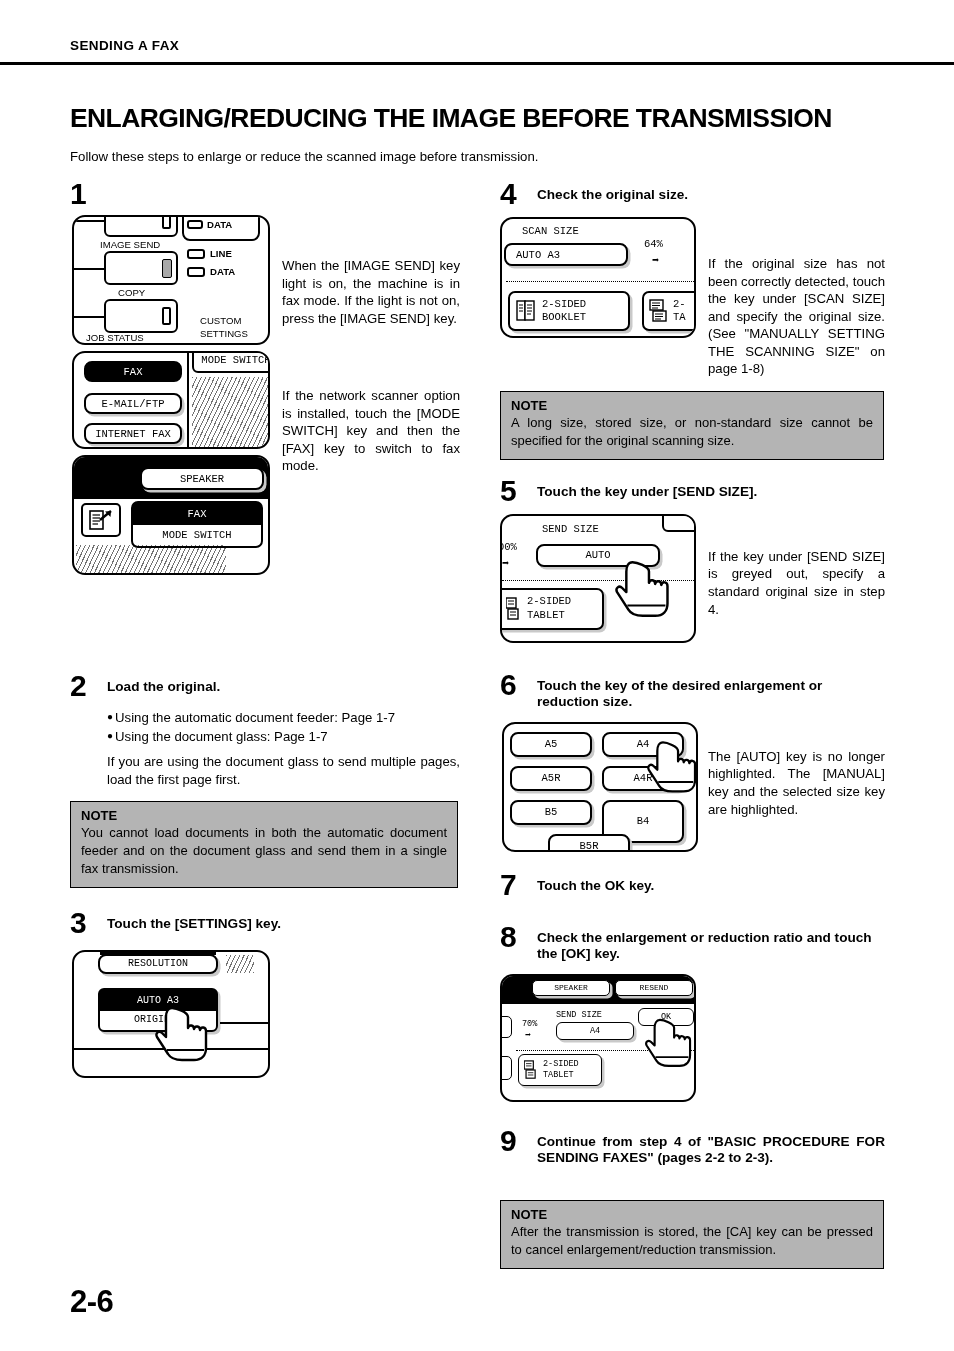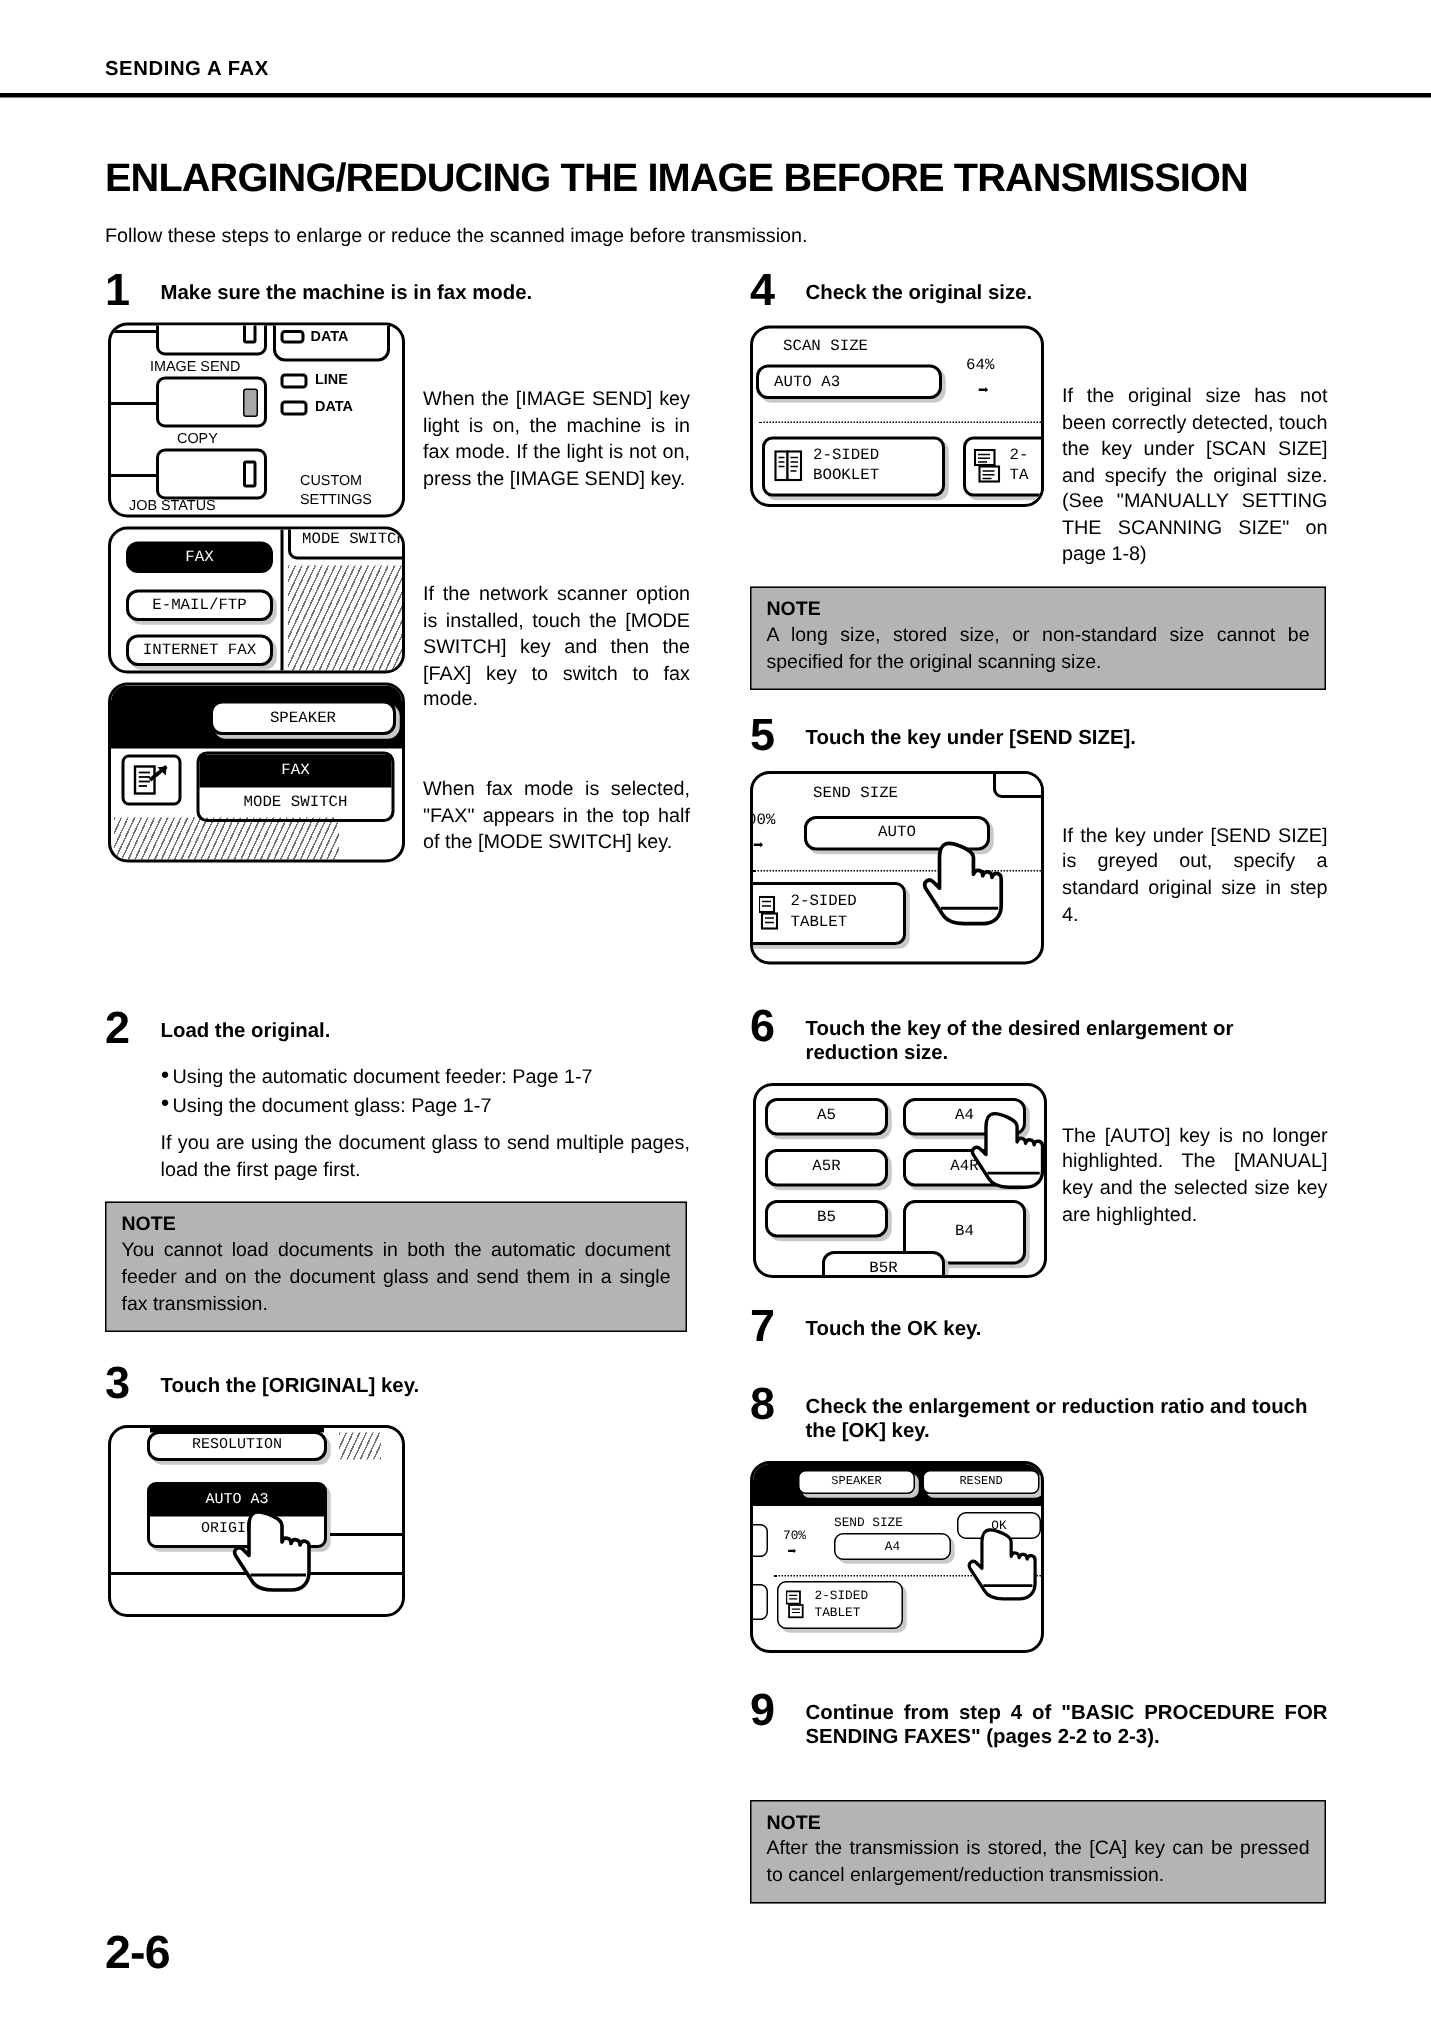--- a/index.html
+++ b/index.html
@@ -77,21 +77,20 @@
   <div class="hdr">SENDING A FAX</div>
   <div class="hdr-rule"></div>
 
   <div class="title">ENLARGING/REDUCING THE IMAGE BEFORE TRANSMISSION</div>
   <div class="subtitle">Follow these steps to enlarge or reduce the scanned image before transmission.</div>
 
   <div class="colL">
 
     <div class="step" style="height:24px;">
       <div class="step-num">1</div>
-      <div class="step-head">Make sure the machine is in fax mode.</div>
     </div>
 
     <div style="position:relative;height:420px;margin-top:6px;">
 
       <div class="hw" style="position:absolute;left:2px;top:0;width:198px;height:130px;">
         <div class="hwbtn" style="left:30px;top:-14px;width:74px;height:34px;"></div>
         <div class="hwled" style="left:88px;top:-6px;width:9px;height:18px;border-radius:2px;"></div>
         <div class="hwline" style="left:0px;top:3px;width:32px;"></div>
         <div class="hwtxt" style="left:26px;top:22px;">IMAGE SEND</div>
 
@@ -163,23 +162,20 @@
         </div>
         <div class="hatch" style="left:2px;top:88px;width:150px;height:32px;"></div>
       </div>
 
       <div style="position:absolute;left:212px;top:42px;width:178px;">
         <div class="para">When the [IMAGE SEND] key light is on, the machine is in fax mode. If the light is not on, press the [IMAGE SEND] key.</div>
       </div>
       <div style="position:absolute;left:212px;top:172px;width:178px;">
         <div class="para">If the network scanner option is installed, touch the [MODE SWITCH] key and then the [FAX] key to switch to fax mode.</div>
       </div>
-      <div style="position:absolute;left:212px;top:302px;width:178px;">
-        <div class="para">When fax mode is selected, "FAX" appears in the top half of the [MODE SWITCH] key.</div>
-      </div>
     </div>
 
     <div class="step" style="height:26px;margin-top:42px;">
       <div class="step-num">2</div>
       <div class="step-head">Load the original.</div>
     </div>
 
     <div class="bullets" style="margin-top:6px;">
       <div class="bullet">
         <span class="dot">●</span>
@@ -193,21 +189,21 @@
 
     <div class="indent-txt" style="margin-top:7px;">If you are using the document glass to send multiple pages, load the first page first.</div>
 
     <div class="note" style="margin-top:12px;width:388px;">
       <div class="note-t">NOTE</div>
       <div class="note-b">You cannot load documents in both the automatic document feeder and on the document glass and send them in a single fax transmission.</div>
     </div>
 
     <div class="step" style="height:26px;margin-top:26px;">
       <div class="step-num">3</div>
-      <div class="step-head">Touch the [ORIGINAL] key.</div>
+      <div class="step-head">Touch the [SETTINGS] key.</div>
     </div>
 
     <div class="panel" style="margin-top:10px;margin-left:2px;width:198px;height:128px;">
       <div class="prow" style="left:26px;top:-2px;width:116px;height:5px;"></div>
       <div class="pkey sh" style="left:24px;top:2px;width:120px;height:20px;font-size:10px;">
         <span>RESOLUTION</span>
       </div>
       <div class="hatch" style="left:152px;top:3px;width:28px;height:18px;"></div>
       <div class="pkey sh" style="left:24px;top:36px;width:120px;height:44px;border-radius:6px;display:block;">
         <div style="background:#000;color:#fff;height:21px;display:flex;align-items:center;justify-content:center;font-size:10px;font-family:'Liberation Mono',monospace;">

